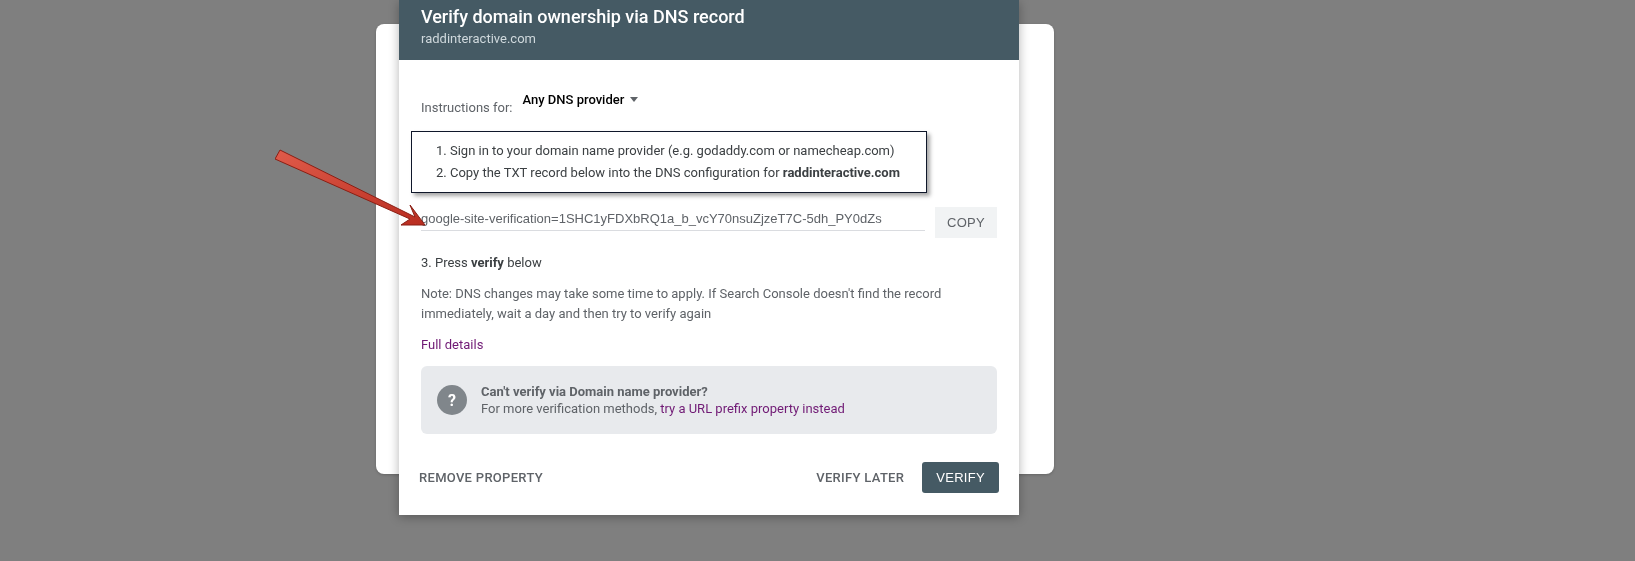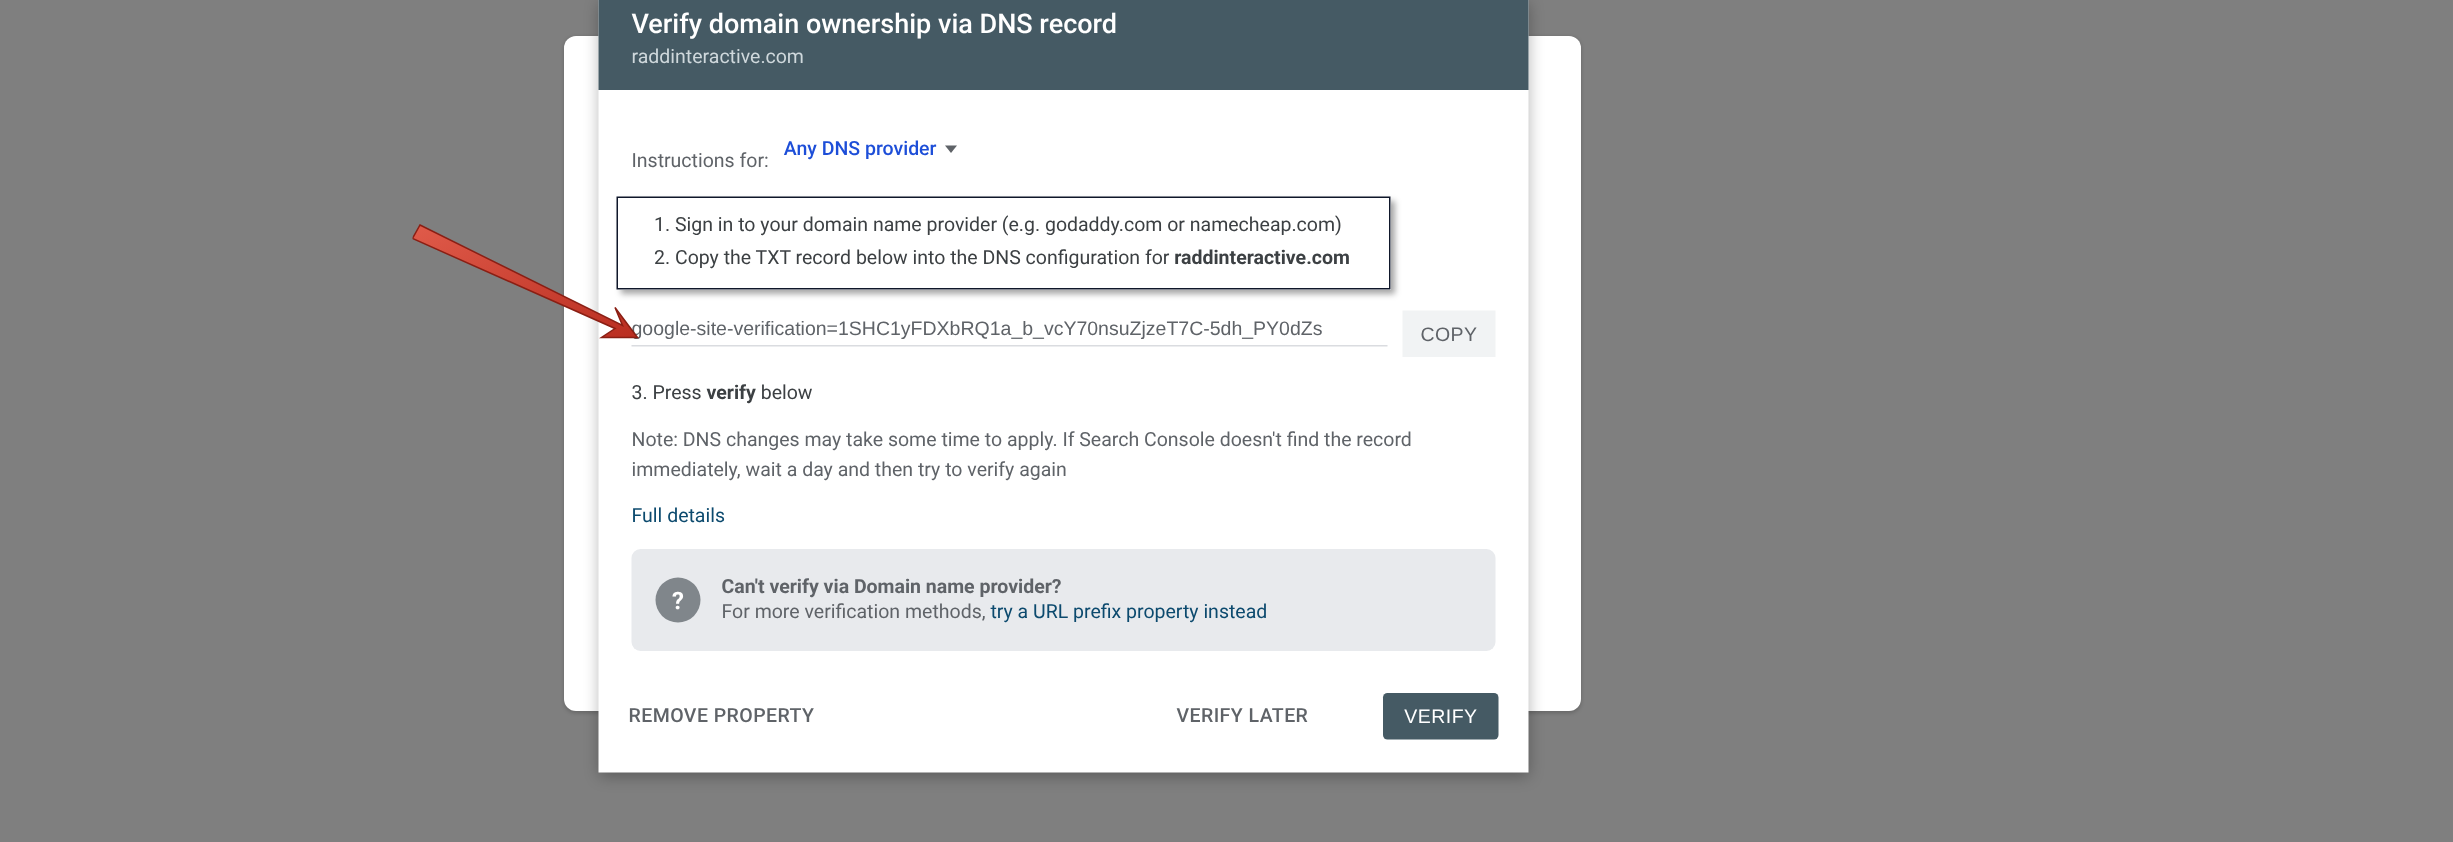--- a/index.html
+++ b/index.html
@@ -34,21 +34,21 @@
     color: #fff;
     padding: 6px 22px 14px 22px;
   }
   .dialog-title { font-size: 18px; font-weight: 500; }
   .dialog-subtitle { font-size: 13px; color: #cfd8dc; margin-top: 4px; }
 
   .dialog-body { padding: 24px 22px 10px 22px; color: #3c4043; font-size: 13px; }
 
   .instr-row { display: flex; align-items: center; gap: 10px; margin-bottom: 16px; }
   .instr-label { color: #5f6368; margin-top: 16px; }
-  .provider-select { display: inline-flex; align-items: center; gap: 6px; font-weight: 500; color: #1d4ed8; cursor: pointer; }
+  .provider-select { display: inline-flex; align-items: center; gap: 6px; font-weight: 500; color: #000000; cursor: pointer; }
   .caret { width: 0; height: 0; border-left: 4px solid transparent; border-right: 4px solid transparent; border-top: 5px solid #5f6368; }
 
   .highlight-box {
     border: 1px solid #0f172a;
     padding: 8px 24px;
     margin-left: -10px; margin-right: 70px;
     margin-bottom: 14px;
     box-shadow: 3px 3px 4px rgba(0,0,0,0.35);
   }
   .step { font-size: 13px; line-height: 1.7; color: #3c4043; }
@@ -71,21 +71,21 @@
     color: #5f6368;
     font-size: 13px;
     font-weight: 500;
     padding: 8px 12px;
     cursor: pointer;
     letter-spacing: 0.3px;
   }
 
   .note { color: #5f6368; line-height: 1.5; margin: 10px 0 14px 0; }
 
-  .link { color: #0c4a6e; cursor: pointer; }
+  .link { color: #701a75; cursor: pointer; }
 
   .hint-box {
     background: #e8eaed;
     border-radius: 6px;
     padding: 18px 16px;
     display: flex;
     gap: 14px;
     align-items: center;
     margin-top: 14px;
   }
@@ -96,21 +96,20 @@
     font-weight: 700; font-size: 16px;
     flex-shrink: 0;
   }
   .hint-title { font-weight: 700; color: #5f6368; font-size: 13px; }
   .hint-sub { color: #5f6368; font-size: 13px; margin-top: 2px; }
 
   .dialog-footer {
     display: flex;
     align-items: center;
     padding: 18px 20px 22px 20px;
-    gap: 32px;
   }
   .footer-left { color: #5f6368; font-size: 13px; font-weight: 500; cursor: pointer; letter-spacing: 0.3px; }
   .spacer { flex: 1; }
   .footer-btn-text { color: #5f6368; font-size: 13px; font-weight: 500; cursor: pointer; margin-right: 18px; letter-spacing: 0.3px; }
   .footer-btn-primary {
     background: #455a64; color: #fff;
     border: none; border-radius: 3px;
     padding: 8px 14px;
     font-size: 13px; font-weight: 500;
     cursor: pointer; letter-spacing: 0.3px;

